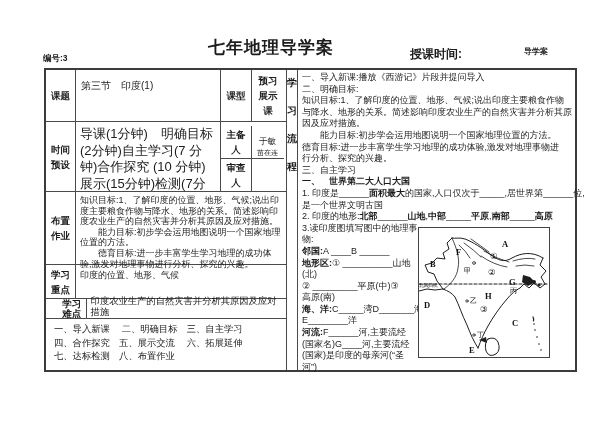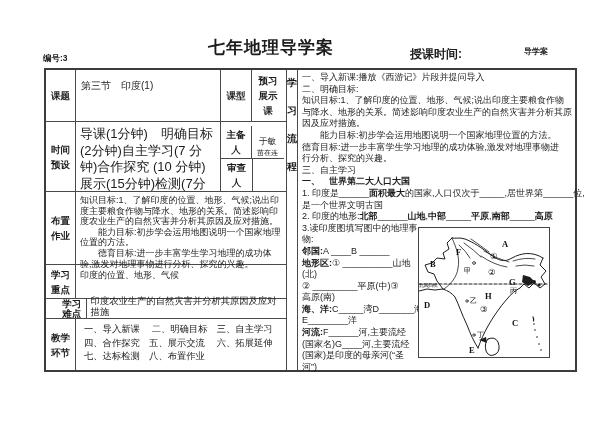--- a/index.html
+++ b/index.html
@@ -29,21 +29,21 @@
     width:30px; display:flex; align-items:center; justify-content:center; text-align:center;
     font-size:9.5px; font-weight:bold; line-height:15px; padding:1px;
   }
   .lblcell .inner { width:22px; }
   .ccell { width:145px; font-size:9px; padding:3px 4px; }
   .c3 { width:31px; } .c4 { width:32px; }
   .keti { font-size:10px; line-height:20px; padding-top:6px; padding-left:5px; }
   .timecell { line-height:16.5px; font-size:13px; padding-top:4px; }
   .r2right { width:63px; display:flex; flex-direction:column; }
   .subrow { display:flex; flex-direction:row; border-bottom:1px solid #4a4a4a; }
-  .subrow:last-child { border-bottom:none; flex:1;justify-content:center; }
+  .subrow:last-child { border-bottom:none; flex:1; }
   .sub1 { height:37px;align-items:flex-end; }
   .namecell { width:31px; display:flex; flex-direction:column; align-items:center; justify-content:center; font-size:8.5px; }
   .namecell .n2 { font-size:7px; }
   .merged { width:210px; font-size:9px; line-height:10.6px; padding:3px 4px; }
   .merged p { margin:0; }
   .kp { line-height:11.2px; padding-top:5px; }
   .dp { display:flex; align-items:center; padding-top:0; font-size:9.3px; }
   .steps { line-height:13.5px; padding-top:4px; padding-left:8px; font-size:9.3px; }
 
   .flow-col { width:32px; border-right:1px solid #4a4a4a; padding-top:6px; text-align:center; }
@@ -138,23 +138,20 @@
       <div class="row r5">
         <div class="cell lblcell" style="line-height:10px">
             <span class="inner">学习难点</span>
           </div>
         <div class="merged last dp">
             <span>印度农业生产的自然灾害并分析其原因及应对措施</span>
           </div>
       </div>
 
       <div class="row r6">
-        <div class="cell lblcell">
-            <span class="inner">教学环节</span>
-          </div>
         <div class="merged last steps">
           <div>一、导入新课　 二、明确目标　三、自主学习</div>
           <div>四、合作探究　五、展示交流　 六、拓展延伸</div>
           <div>七、达标检测　八、布置作业</div>
         </div>
       </div>
     </div>
 
     <div class="flow-col">
       <div>学</div>

